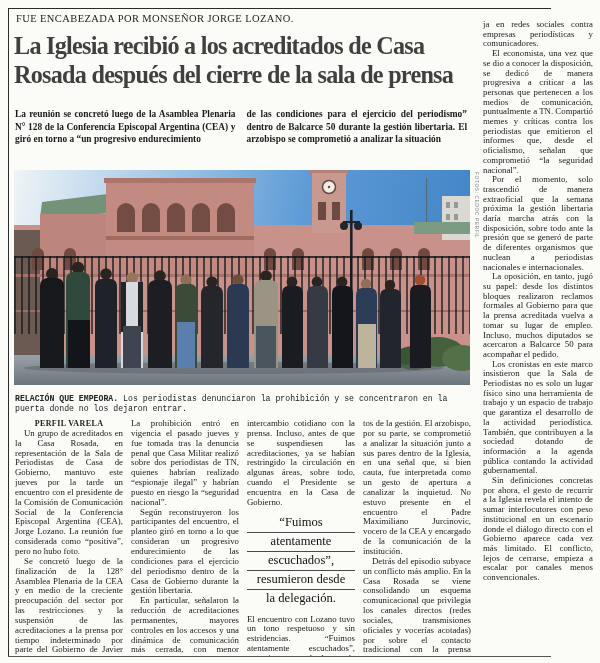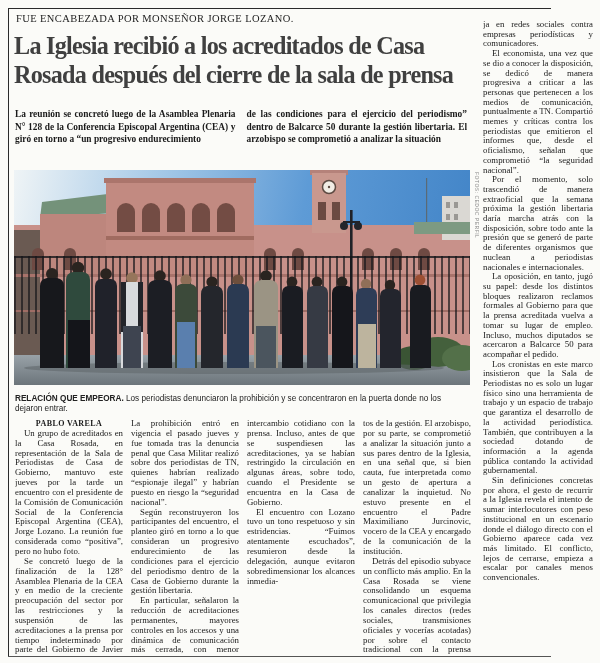--- a/index.html
+++ b/index.html
@@ -16,21 +16,21 @@
   .lead{position:absolute;left:15px;top:108px;width:452px;display:flex;gap:11px;justify-content:center;}
   .lead .lead-col{flex:1;font-weight:bold;font-size:9.4px;line-height:12.6px;text-align:justify;}
 
   .photo{position:absolute;left:14px;top:170px;width:456px;height:215px;overflow:hidden;background:#9fb6c8;}
   .photo .sky{position:absolute;inset:0;background:linear-gradient(100deg,#eff4f6 0%,#a9cbe8 28%,#5e9bd6 60%,#3f82c6 100%);}
   .photo svg{position:absolute;left:0;top:0;}
   .fence{position:absolute;left:0;top:86px;width:456px;height:76px;border-top:2px solid rgba(22,22,26,.8);background:repeating-linear-gradient(90deg,rgba(22,22,26,.68) 0 1.6px,rgba(22,22,26,0) 1.6px 7px);}
   .pavement{position:absolute;left:0;bottom:0;width:456px;height:30px;background:linear-gradient(#99a2a8,#6c757b);}
   .photo-credit{position:absolute;left:471px;top:172px;width:9px;font-family:"Liberation Sans",sans-serif;font-size:5px;color:#8a8a8a;writing-mode:vertical-rl;letter-spacing:.5px;}
 
-  .caption{position:absolute;left:15px;top:394px;width:452px;font-family:Liberation Sans, sans-serif;font-size:8.2px;line-height:10px;color:#222;}
+  .caption{position:absolute;left:15px;top:394px;width:452px;font-family:Liberation Mono, monospace;font-size:8.2px;line-height:10px;color:#222;}
   .caption b{font-weight:800;}
 
   .body-cols{position:absolute;left:15px;top:419px;width:456px;height:237px;display:flex;gap:8px;overflow:hidden;}
   .bcol{width:108px;flex:0 0 108px;font-size:8.8px;line-height:9.85px;text-align:justify;overflow:hidden;}
   .bcol p{margin:0;}
   .bcol p + p{text-indent:9px;}
   .byline{text-align:center;font-weight:bold;font-size:8px;letter-spacing:.4px;margin:0 0 1px 0;}
 
   .pullquote{margin:6px 0 7px 0;font-size:12.6px;line-height:15px;text-align:center;font-weight:500;color:#111;}
   .pullquote .pq-line{border-bottom:1px solid #4a4a4a;padding:1px 0 2px 0;}
@@ -189,31 +189,38 @@
           <path d="M396,198 L396,122 Q396,116 402,115 L411,115 Q417,116 417,122 L417,198 Z" fill="#191b20"></path>
         </g>
     </svg>
   </div>
   <div class="photo-credit">FOTOS: CEDOC PERFIL</div>
 
   <div class="caption"><b>RELACIÓN QUE EMPEORA.</b><span> Los periodistas denunciaron la prohibición y se concentraron en la puerta donde no los dejaron entrar.</span></div>
 
   <div class="body-cols">
     <div class="bcol">
-      <p class="byline">PABLO VARELA</p>
+      <p class="byline">PERFIL VARELA</p>
       <p>Un grupo de acreditados en la Casa Rosada, en representación de la Sala de Periodistas de Casa de Gobierno, mantuvo este jueves por la tarde un encuentro con el presidente de la Comisión de Comunicación Social de la Conferencia Episcopal Argentina (CEA), Jorge Lozano. La reunión fue considerada como “positiva”, pero no hubo foto.</p>
       <p>Se concretó luego de la finalización de la 128° Asamblea Plenaria de la CEA y en medio de la creciente preocupación del sector por las restricciones y la suspensión de las acreditaciones a la prensa por tiempo indeterminado por parte del Gobierno de Javier Milei.</p>
     </div>
     <div class="bcol">
       <p>La prohibición entró en vigencia el pasado jueves y fue tomada tras la denuncia penal que Casa Militar realizó sobre dos periodistas de TN, quienes habrían realizado “espionaje ilegal” y habrían puesto en riesgo la “seguridad nacional”.</p>
       <p>Según reconstruyeron los participantes del encuentro, el planteo giró en torno a lo que consideran un progresivo endurecimiento de las condiciones para el ejercicio del periodismo dentro de la Casa de Gobierno durante la gestión libertaria.</p>
       <p>En particular, señalaron la reducción de acreditaciones permanentes, mayores controles en los accesos y una dinámica de comunicación más cerrada, con menor disponibilidad de funcionarios para el</p>
     </div>
     <div class="bcol">
       <p>intercambio cotidiano con la prensa. Incluso, antes de que se suspendiesen las acreditaciones, ya se habían restringido la circulación en algunas áreas, sobre todo, cuando el Presidente se encuentra en la Casa de Gobierno.</p>
+      <div class="pullquote">
+        <div class="pq-line">“Fuimos</div>
+        <div class="pq-line">atentamente</div>
+        <div class="pq-line">escuchados”,</div>
+        <div class="pq-line">resumieron desde</div>
+        <div class="pq-line">la delegación.</div>
+      </div>
       <p>El encuentro con Lozano tuvo un tono respetuoso y sin estridencias. “Fuimos atentamente escuchados”, resumieron desde la delegación, aunque evitaron sobredimensionar los alcances inmedia-</p>
     </div>
     <div class="bcol">
       <p>tos de la gestión. El arzobispo, por su parte, se comprometió a analizar la situación junto a sus pares dentro de la Iglesia, en una señal que, si bien cauta, fue interpretada como un gesto de apertura a canalizar la inquietud. No estuvo presente en el encuentro el Padre Maximiliano Jurcinovic, vocero de la CEA y encargado de la comunicación de la institución.</p>
       <p>Detrás del episodio subyace un conflicto más amplio. En la Casa Rosada se viene consolidando un esquema comunicacional que privilegia los canales directos (redes sociales, transmisiones oficiales y vocerías acotadas) por sobre el contacto tradicional con la prensa acreditada. A ello se le suma los permanentes insultos que el Presidente arro-</p>
     </div>
   </div>
 
   <div class="sidebar">
     <p>ja en redes sociales contra empresas periodísticas y comunicadores.</p>

